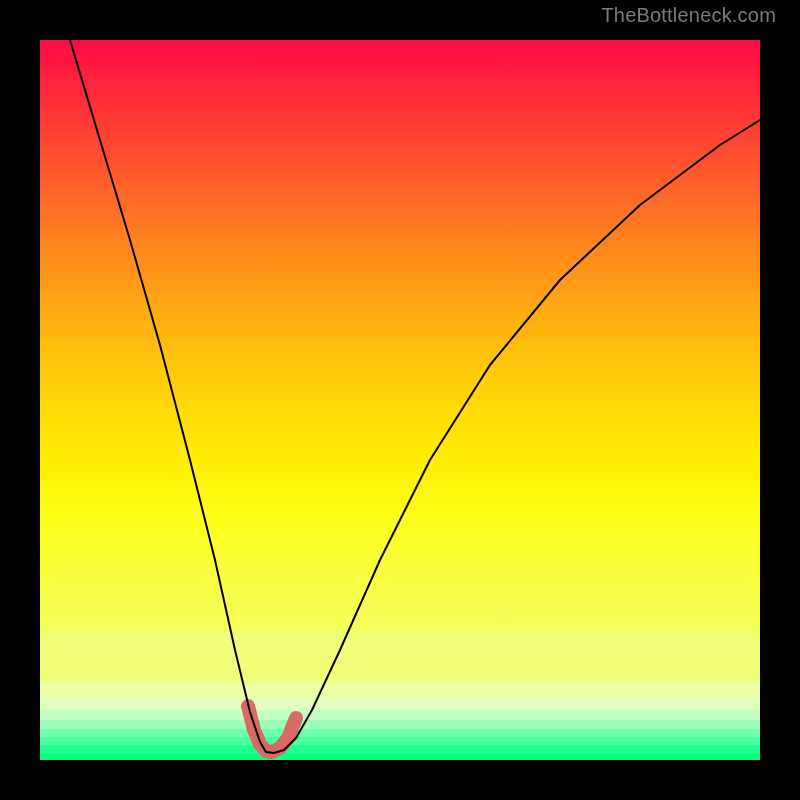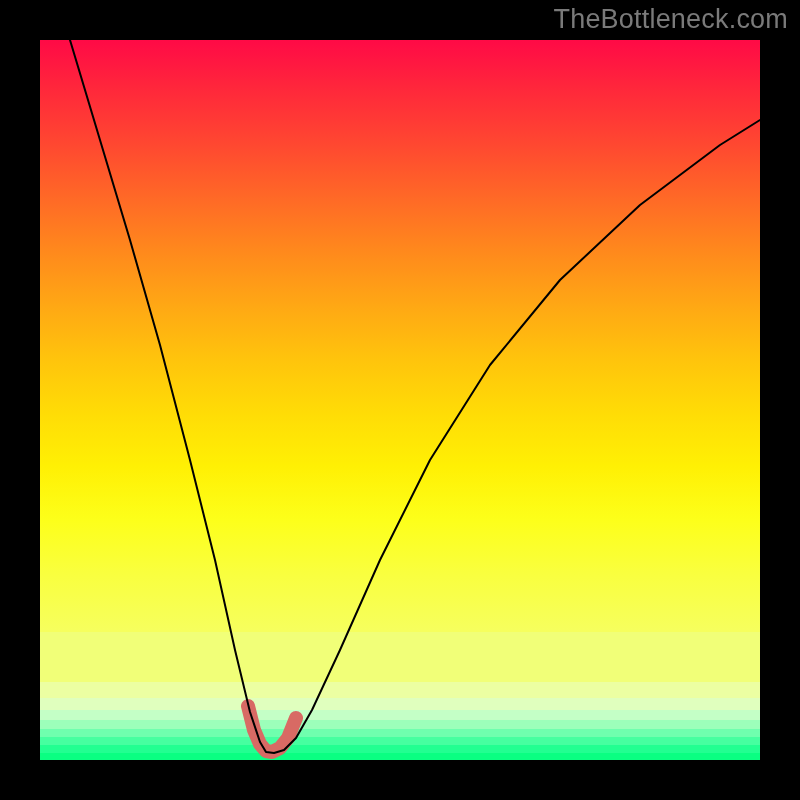--- a/index.html
+++ b/index.html
@@ -55,23 +55,23 @@
     height: 128px;
   }
   .stripe {
     position: absolute;
     left: 0;
     width: 720px;
   }
   .watermark {
     position: absolute;
     top: 4px;
-    right: 12px;
+    right: 24px;
     color: #7a7a7a;
-    font-size: 27px;
+    font-size: 20px;
     font-weight: 400;
     letter-spacing: 0.2px;
   }
   svg.curve {
     position: absolute;
     left: 40px;
     top: 40px;
     width: 720px;
     height: 720px;
     overflow: visible;

